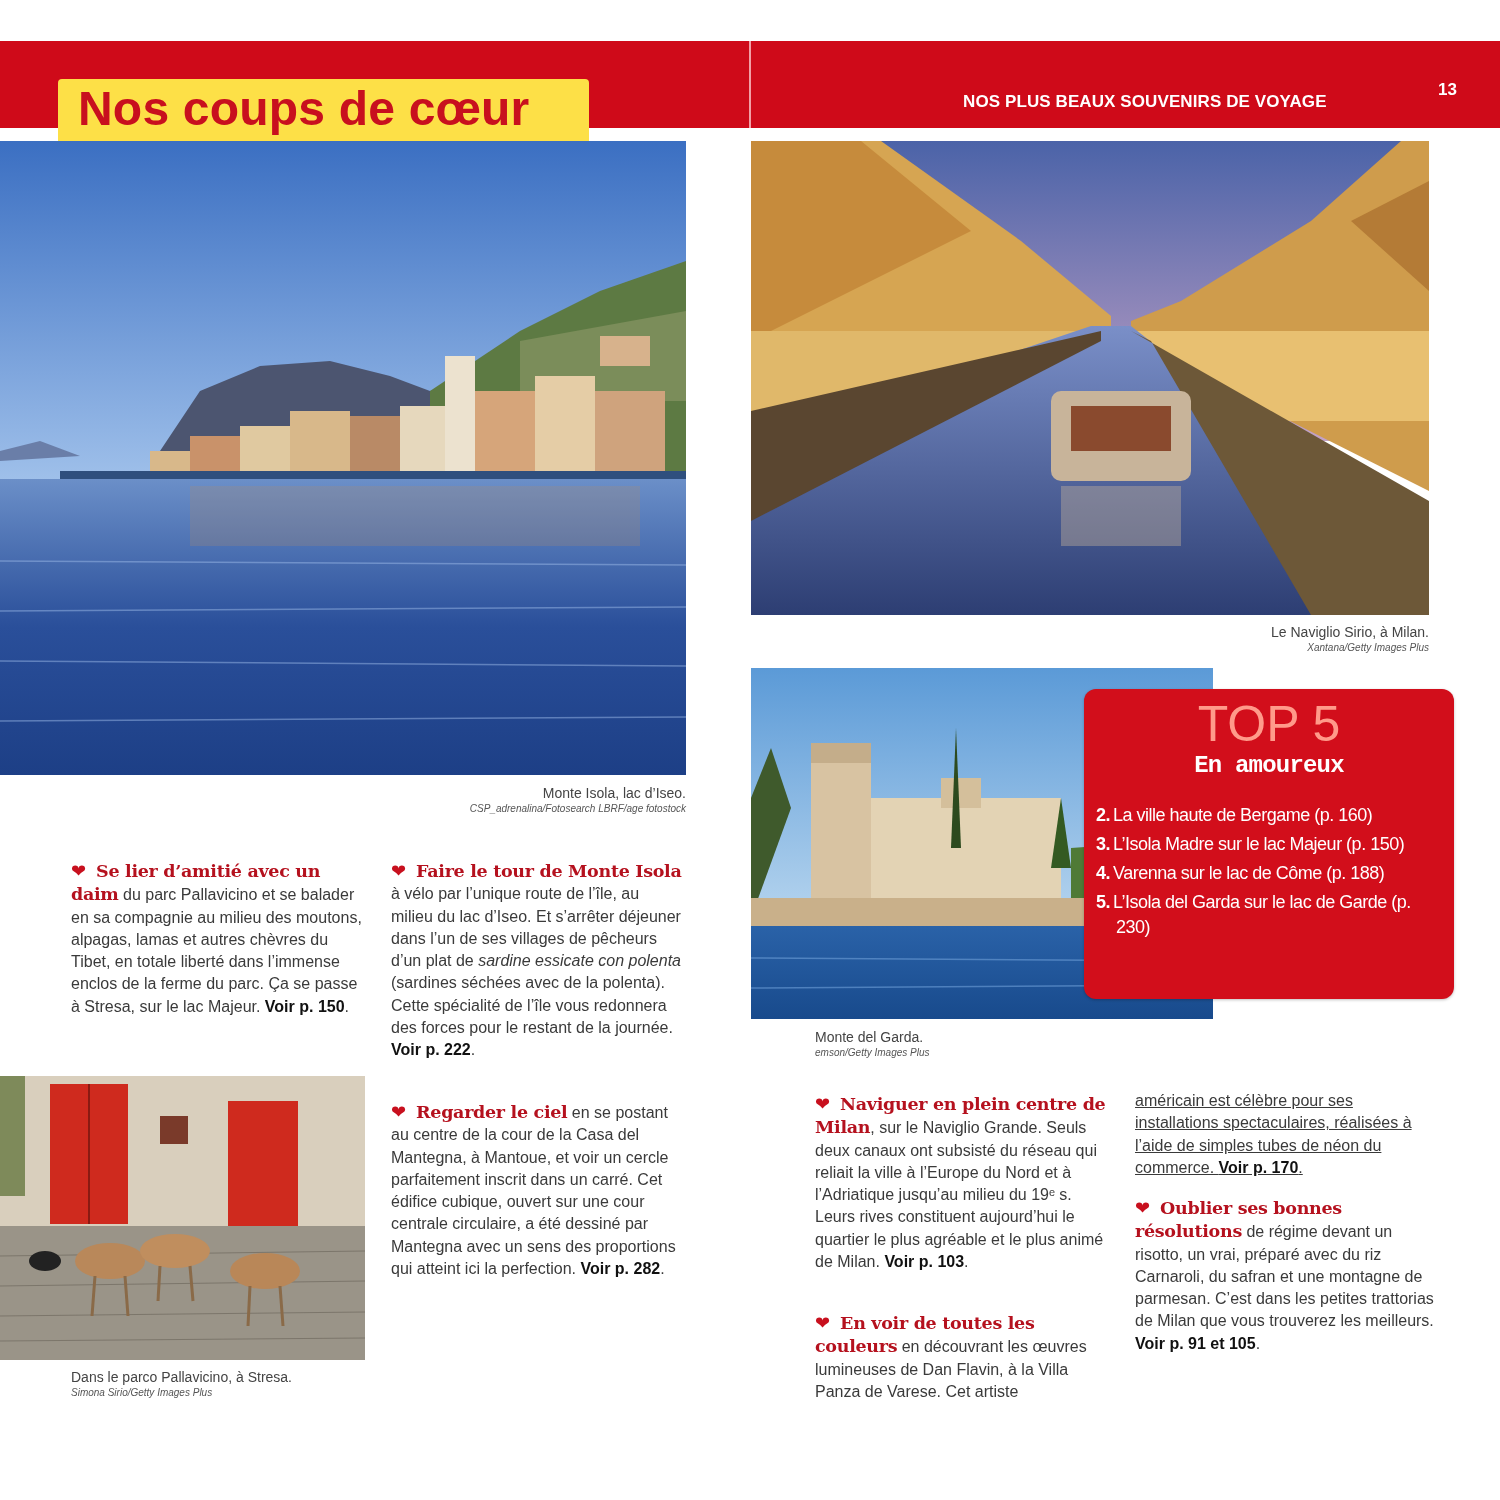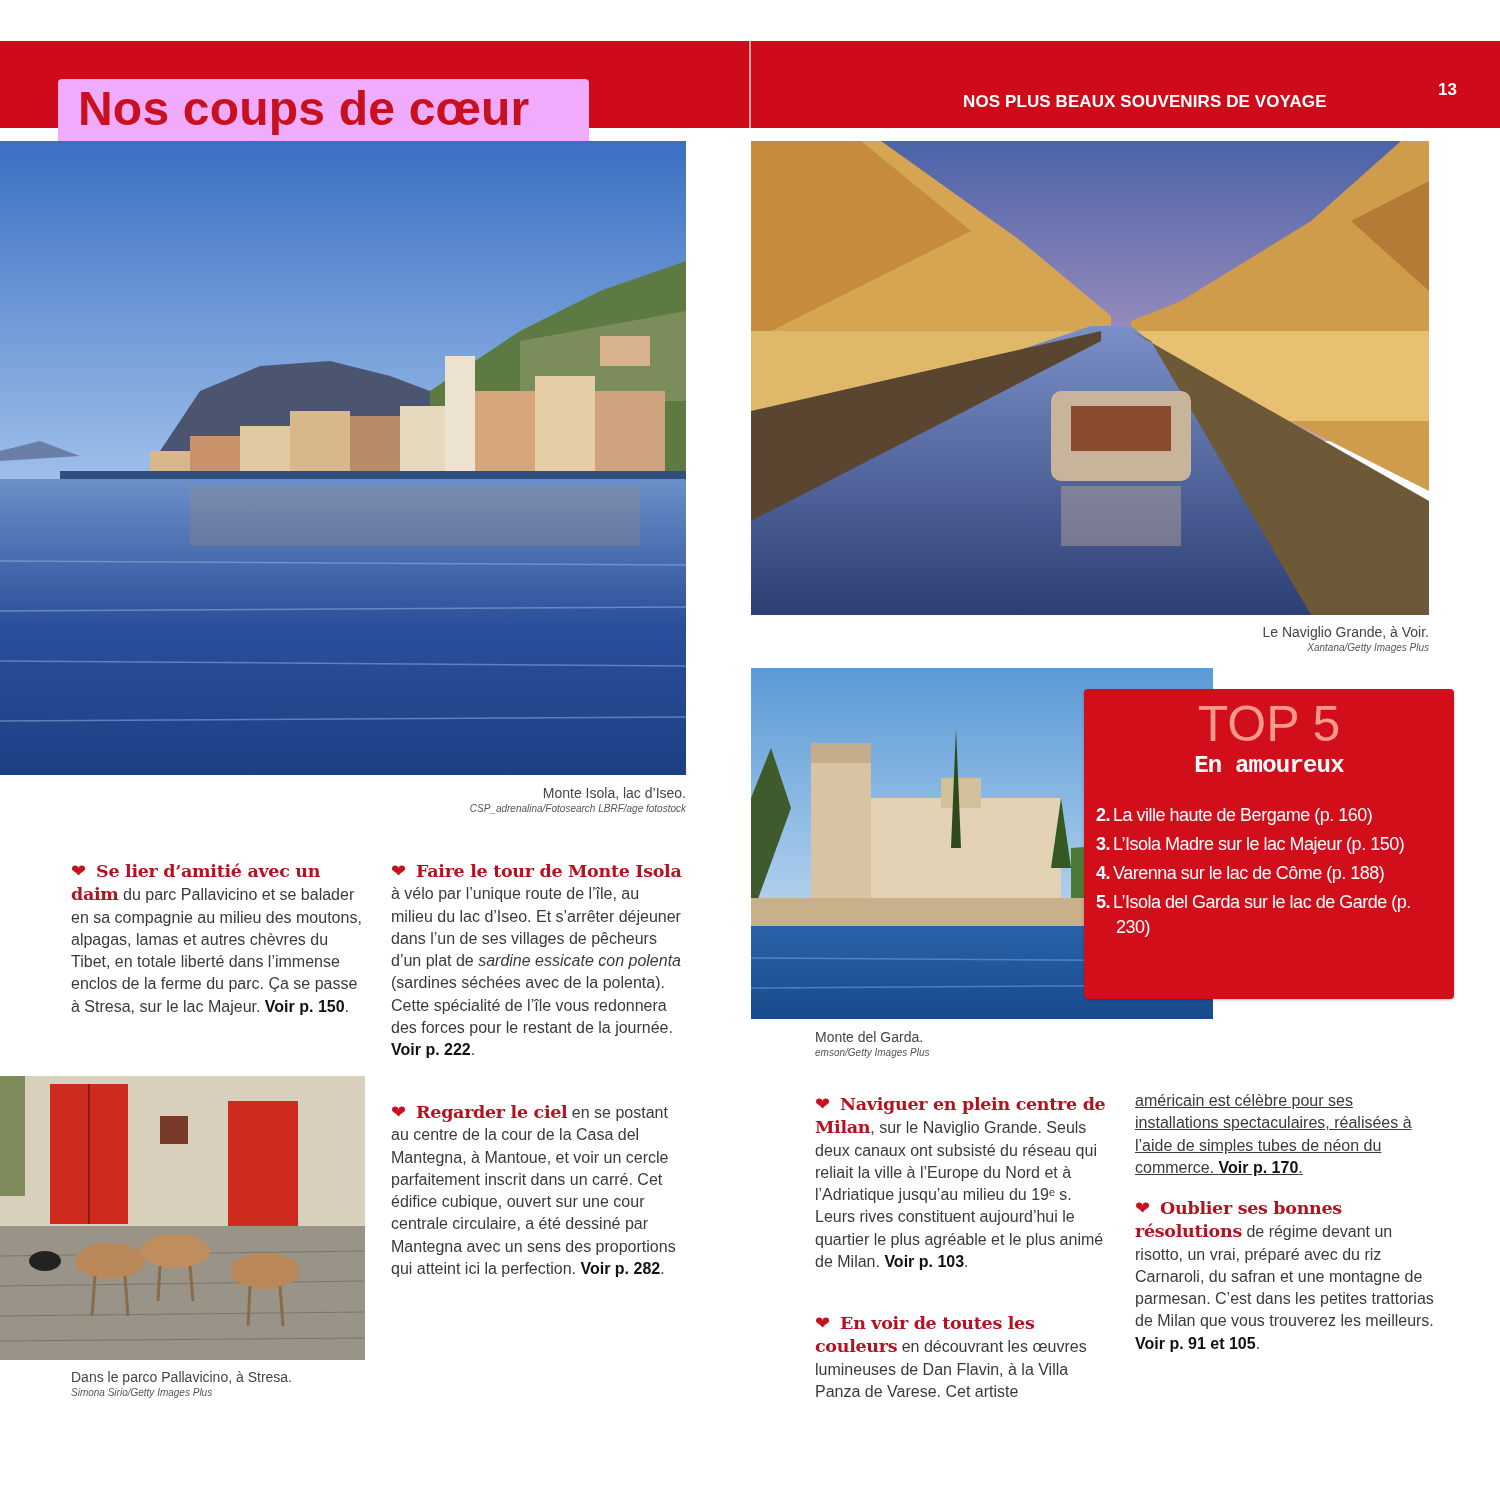--- a/index.html
+++ b/index.html
@@ -4,40 +4,40 @@
 <style>
   * { box-sizing: border-box; margin: 0; padding: 0; }
   html, body { width: 1500px; height: 1500px; background: #ffffff; overflow: hidden; }
   body { position: relative; font-family: "Liberation Sans", sans-serif; color: #333; }
 
   .band { position: absolute; top: 41px; height: 87px; background: #cf0a19; }
   .band.left { left: 0; width: 749px; }
   .band.right { left: 751px; width: 749px; }
   .gutter { position: absolute; left: 749px; top: 41px; width: 2px; height: 87px; background: #f2a0a6; }
 
-  .title-tab { position: absolute; left: 58px; top: 79px; width: 531px; height: 62px; background: #f0abfc; border-radius: 4px 4px 0 0; }
+  .title-tab { position: absolute; left: 58px; top: 79px; width: 531px; height: 62px; background: #fde047; border-radius: 4px 4px 0 0; }
   .title-tab h1 { position: absolute; left: 20px; top: 2px; font-family: "Liberation Sans", sans-serif; font-weight: 700; font-size: 48px; color: #c8101e; letter-spacing: 0.2px; white-space: nowrap; }
 
   .running-head { position: absolute; left: 963px; top: 92px; font-weight: 700; font-size: 17px; color: #fff; letter-spacing: 0.1px; white-space: nowrap; }
   .page-num { position: absolute; left: 1438px; top: 80px; font-weight: 700; font-size: 17px; color: #fff; }
 
   .photo { position: absolute; overflow: hidden; }
   .photo svg { display: block; width: 100%; height: 100%; }
 
   .caption { position: absolute; font-size: 14px; color: #444; line-height: 18px; }
   .caption .credit { display: block; font-style: italic; font-size: 10px; color: #555; line-height: 14px; }
   .caption.right { text-align: right; }
 
   .entry { position: absolute; font-size: 16px; line-height: 22.3px; color: #3a3a3a; }
   .entry .heart { color: #c8101e; font-size: 18px; margin-right: 10px; }
   .entry .lead { font-family: "DejaVu Serif", serif; font-weight: 700; color: #b5111e; font-size: 17.5px; letter-spacing: -0.3px; }
   .entry .ref { color: #111; font-weight: 700; }
   .entry em { font-style: italic; }
 
-  .top5 { position: absolute; left: 1084px; top: 689px; width: 370px; height: 310px; background: #d20e1b; border-radius: 4px; box-shadow: 0 1px 3px rgba(0,0,0,0.25); color: #fff; }
+  .top5 { position: absolute; left: 1084px; top: 689px; width: 370px; height: 310px; background: #d20e1b; border-radius: 12px; box-shadow: 0 1px 3px rgba(0,0,0,0.25); color: #fff; }
   .top5 .t-title { position: absolute; left: 0; width: 100%; top: 6px; text-align: center; font-size: 50px; font-weight: 400; color: #ff9a8a; letter-spacing: 0px; }
   .top5 .t-sub { position: absolute; left: 0; width: 100%; top: 63px; text-align: center; font-family: Liberation Mono, monospace; font-weight: 700; font-size: 24px; color: #fff; letter-spacing: -0.8px; }
   .top5 ol { list-style: none; position: absolute; left: 12px; top: 114px; width: 350px; }
   .top5 li { font-size: 18px; line-height: 24.5px; margin-bottom: 4.5px; padding-left: 20px; text-indent: -20px; color: #fff; letter-spacing: -0.5px; }
   .top5 li .num { font-weight: 700; margin-right: 3px; }
 </style>
 </head>
 <body>
 
 <div class="band left"></div>
@@ -117,21 +117,21 @@
     <rect x="380" y="190" width="298" height="90" fill="#e8c071"></rect>
     <path d="M0 300 L340 185 L380 185 L678 420 L678 474 L0 474 Z" fill="url(#canal)"></path>
     <path d="M0 270 L350 190 L350 200 L0 380 Z" fill="#5a4630"></path>
     <path d="M380 190 L678 360 L678 474 L560 474 L400 200 Z" fill="#6d5838"></path>
     <rect x="300" y="250" width="140" height="90" rx="10" fill="#c8b49a"></rect>
     <rect x="320" y="265" width="100" height="45" fill="#8a4a2e"></rect>
     <rect x="310" y="345" width="120" height="60" fill="#c8b49a" opacity="0.4"></rect>
   </svg>
 </div>
 <div class="caption right" style="left:1130px;top:623px;width:299px;">
-  <span>Le Naviglio Grande, à Voir.</span>
+  <span>Le Naviglio Sirio, à Milan.</span>
   <span class="credit">Xantana/Getty Images Plus</span>
 </div>
 
 <div class="photo" style="left:751px;top:668px;width:462px;height:351px;">
   <svg viewBox="0 0 462 351" preserveAspectRatio="none">
     <defs>
       <linearGradient id="sky3" x1="0" y1="0" x2="0" y2="1">
         <stop offset="0" stop-color="#5b9ad7"></stop>
         <stop offset="1" stop-color="#b8d6ef"></stop>
       </linearGradient>

